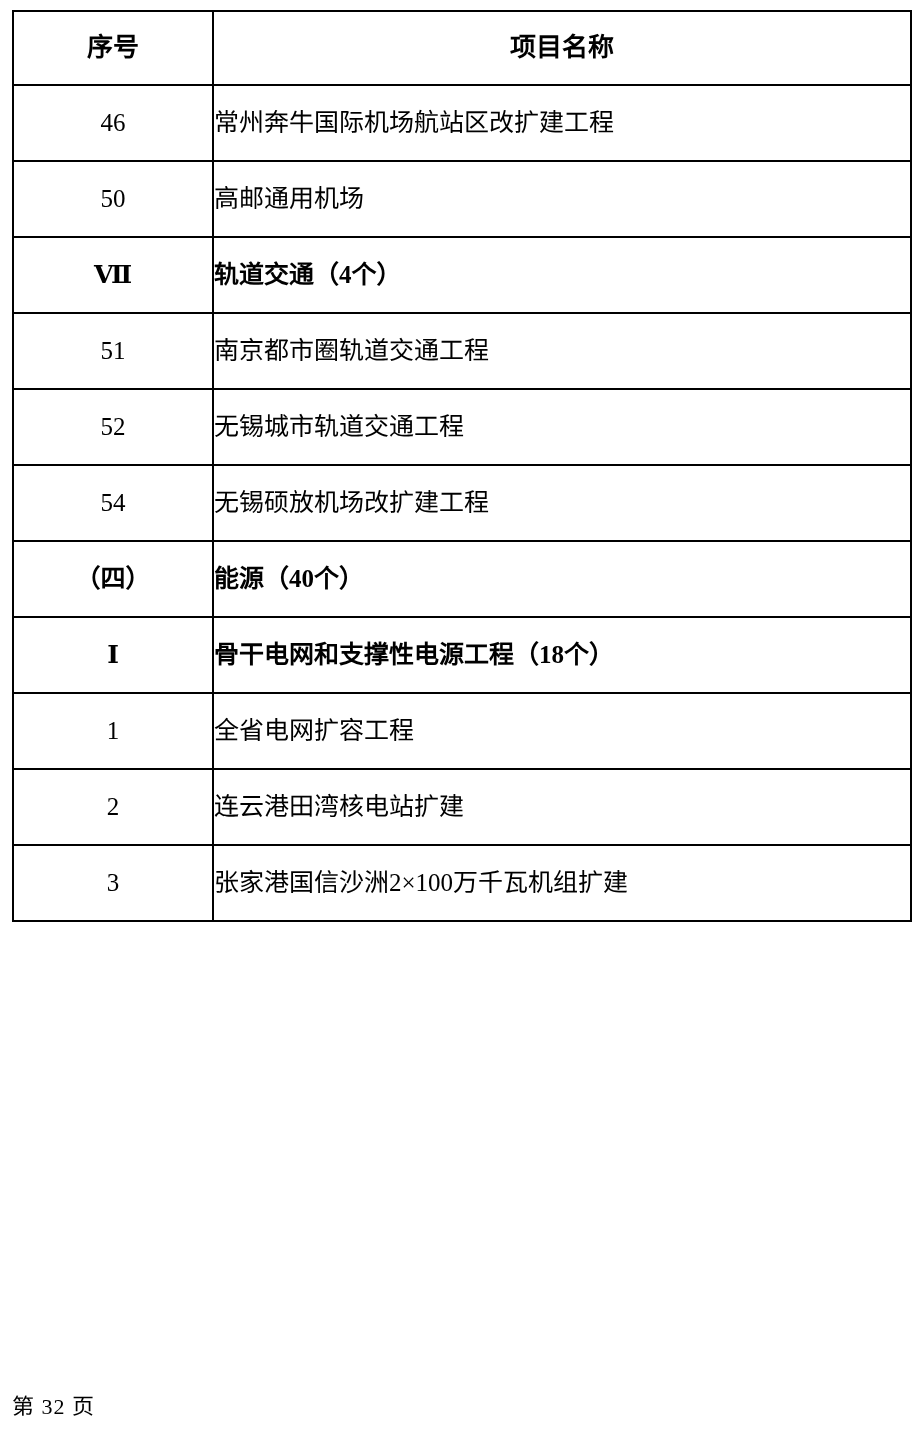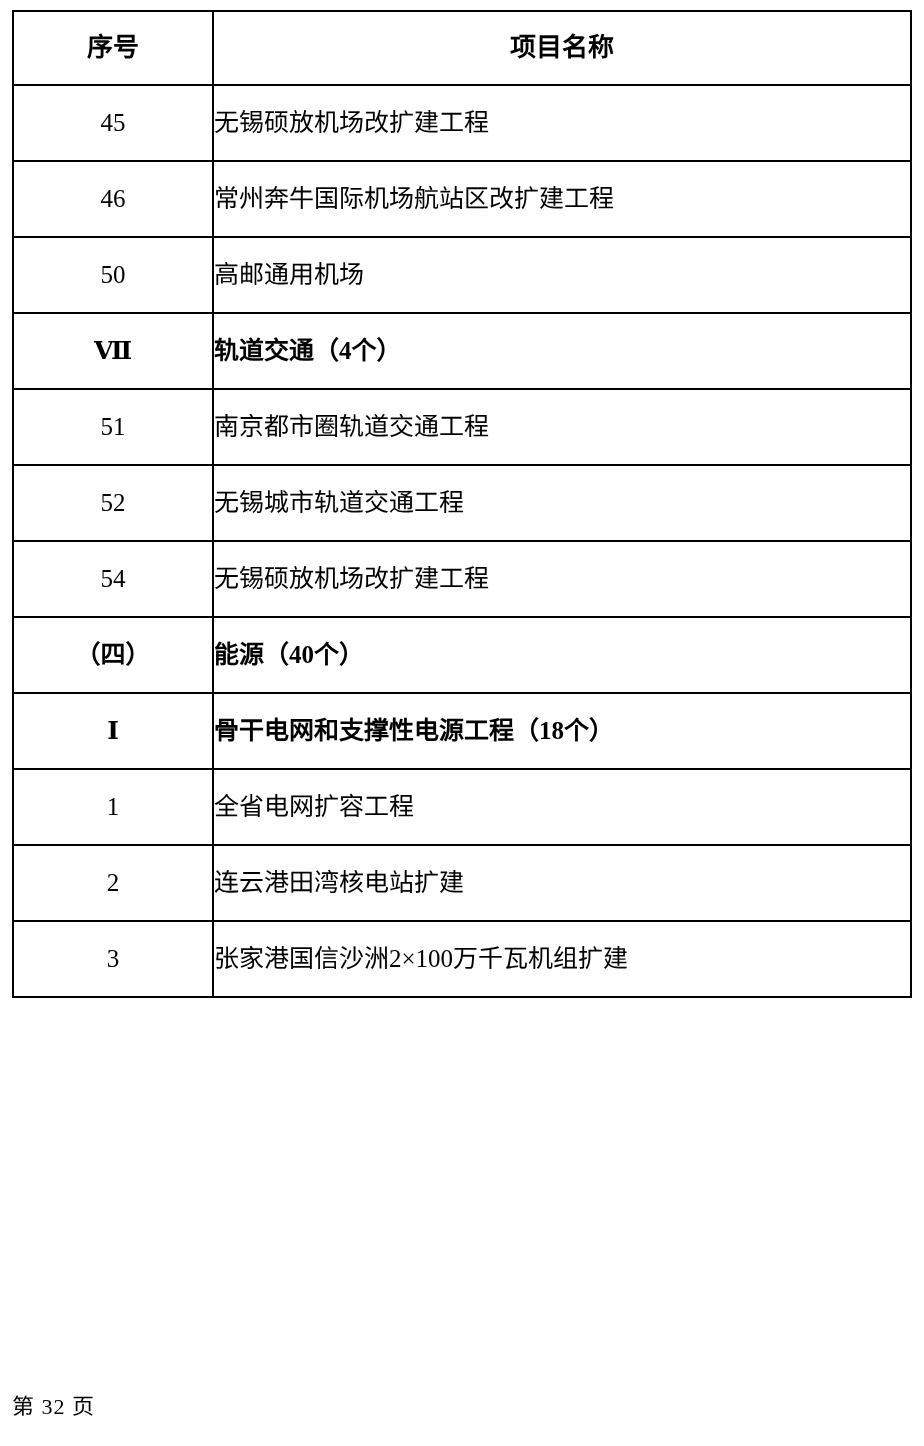--- a/index.html
+++ b/index.html
@@ -83,24 +83,20 @@
   <table class="project-table">
     <colgroup>
       <col class="col-seq">
       <col class="col-name">
     </colgroup>
     <tbody>
       <tr class="row-header">
         <td class="cell-seq header-seq">序号</td>
         <td class="cell-name header-name">项目名称</td>
       </tr>
-    <tr class="data-row">
-          <td class="cell-seq">45</td>
-          <td class="cell-name">无锡硕放机场改扩建工程</td>
-        </tr>
         <tr class="data-row">
           <td class="cell-seq">46</td>
           <td class="cell-name">常州奔牛国际机场航站区改扩建工程</td>
         </tr>
         <tr class="data-row">
           <td class="cell-seq">50</td>
           <td class="cell-name">高邮通用机场</td>
         </tr>
         <tr class="section-row">
           <td class="cell-seq bold">Ⅶ</td>

